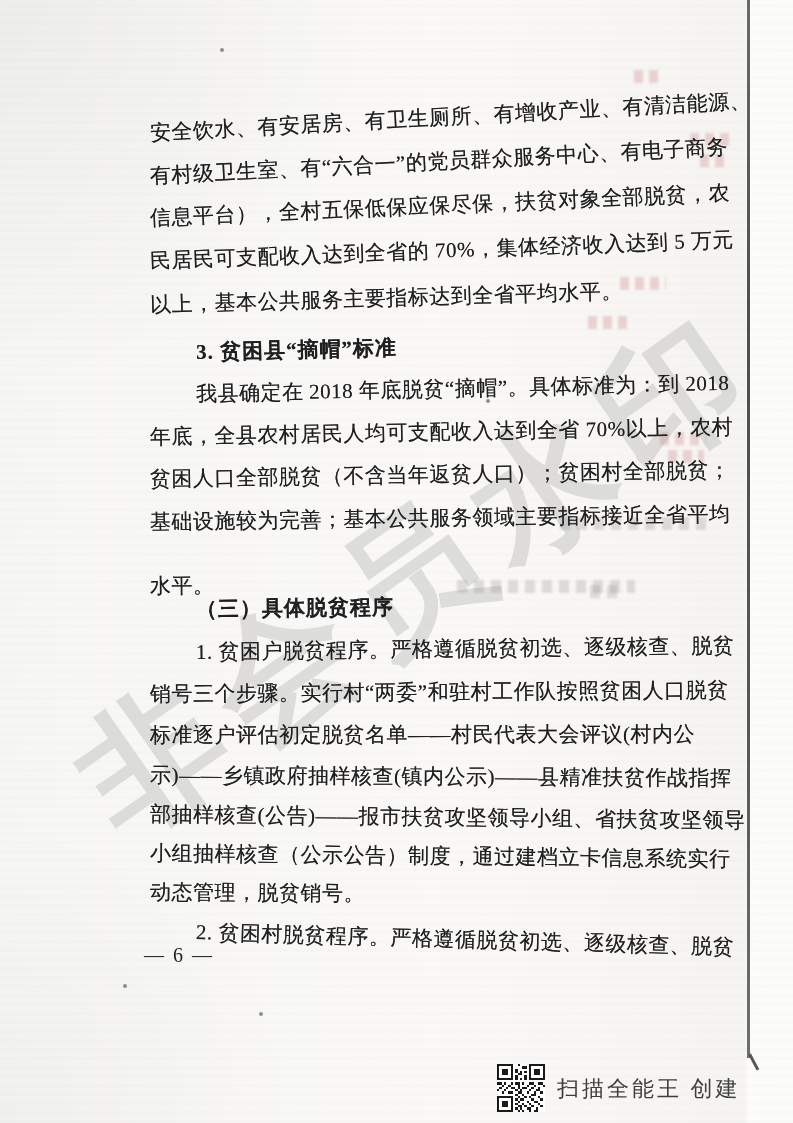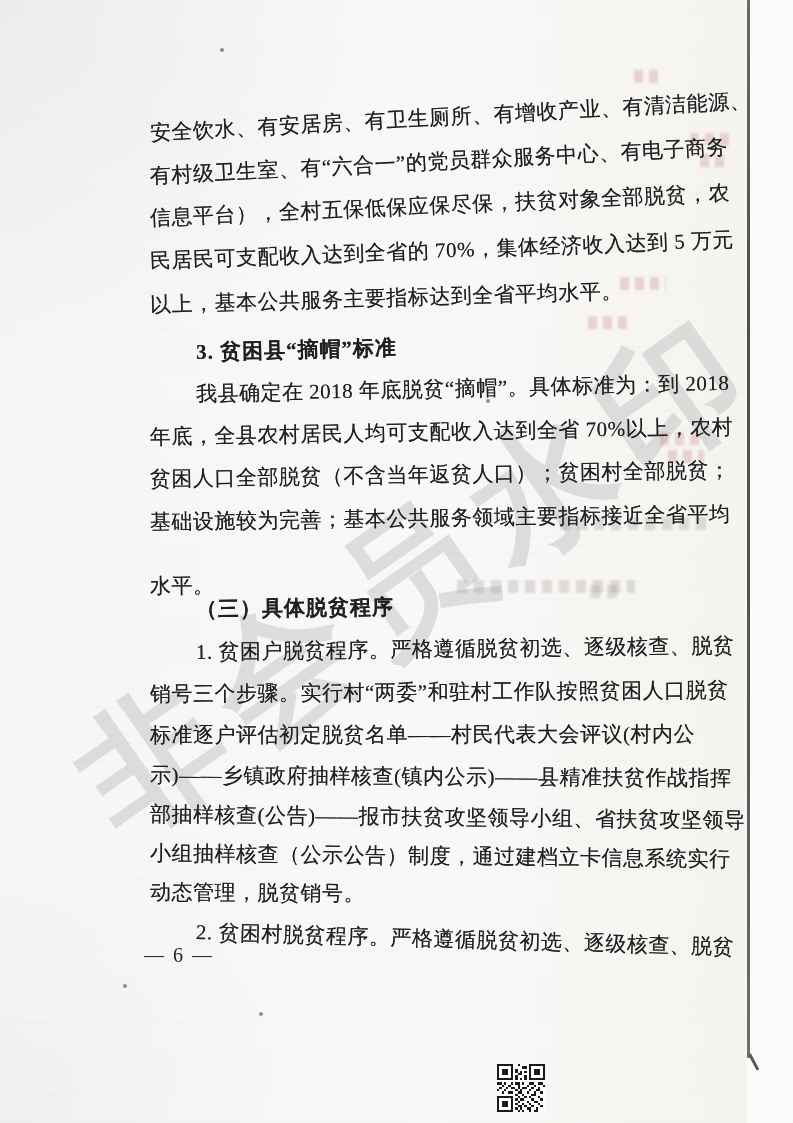--- a/index.html
+++ b/index.html
@@ -262,14 +262,15 @@
       <rect x="8" y="19" width="1" height="1"></rect>
         <rect x="10" y="19" width="1" height="1"></rect>
         <rect x="13" y="19" width="2" height="1"></rect>
         <rect x="17" y="19" width="1" height="1"></rect>
       <rect x="9" y="20" width="1" height="1"></rect>
         <rect x="11" y="20" width="1" height="1"></rect>
         <rect x="14" y="20" width="1" height="1"></rect>
         <rect x="16" y="20" width="2" height="1"></rect>
     </g>
   </svg>
+  <div class="scanner-caption">扫描全能王 创建</div>
 
 </div>
 
 </body></html>

